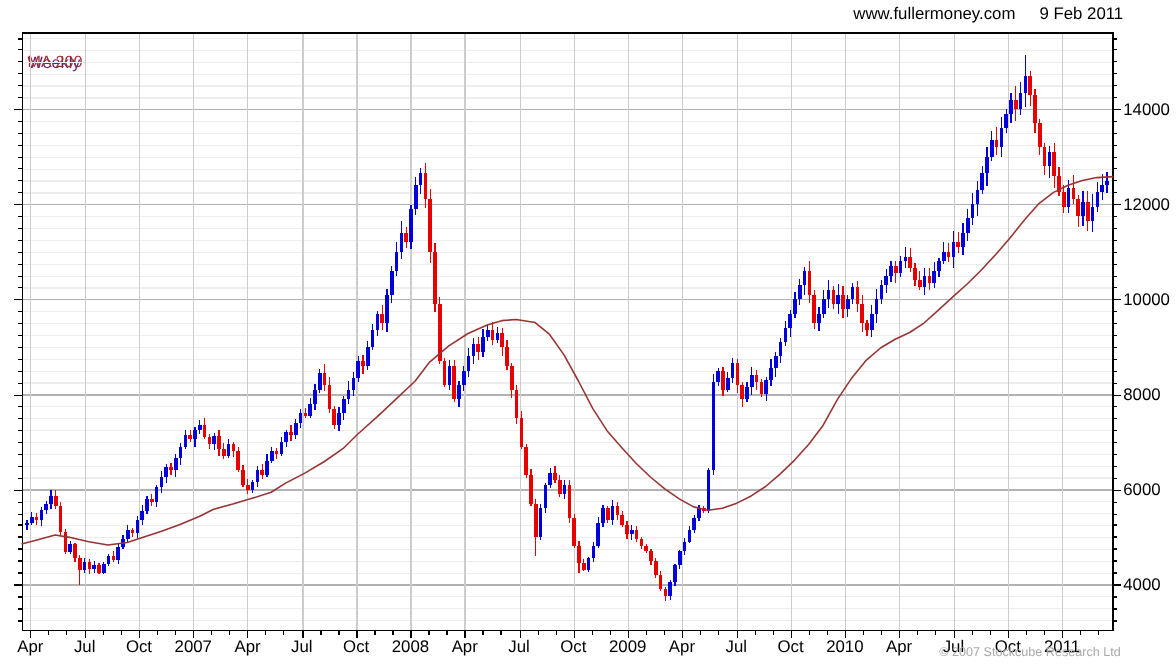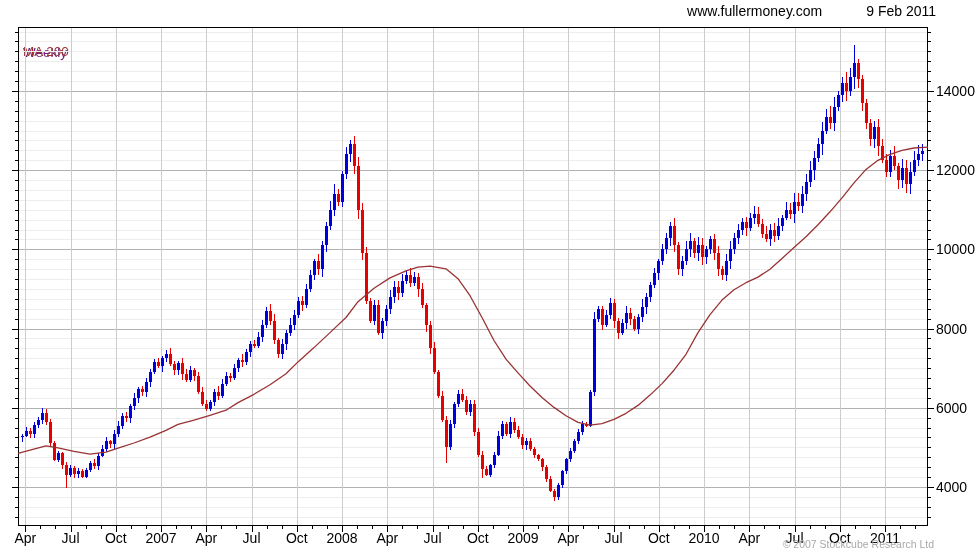--- a/index.html
+++ b/index.html
@@ -1,20 +1,20 @@
 <!DOCTYPE html>
 <html><head>
 <meta charset="utf-8">
 <style>
   html,body{margin:0;padding:0;background:#ffffff;}
   #root{position:relative;width:980px;height:560px;background:#fff;overflow:hidden;
         font-family:"Liberation Sans", sans-serif;}
   .hdr{position:absolute;top:3px;font-size:14px;color:#000;white-space:nowrap;}
   #hdr-left{left:20px;}
-  #hdr-right{right:44px;display:flex;gap:44px;}
+  #hdr-right{right:44px;display:flex;gap:20px;}
   .chg{color:#0022cc;}
   .legend{position:absolute;left:23px;font-size:13.5px;}
   #lg-tf{top:29px;color:#701a75;margin-top:16px;}
   #lg-ma{top:44px;color:#993333;}
   #copyright{position:absolute;right:46px;top:538px;font-size:10.5px;color:#a9a9a9;}
   svg{position:absolute;left:0;top:0;}
   text{font-family:"Liberation Sans", sans-serif;}
 </style>
 </head>
 <body>

